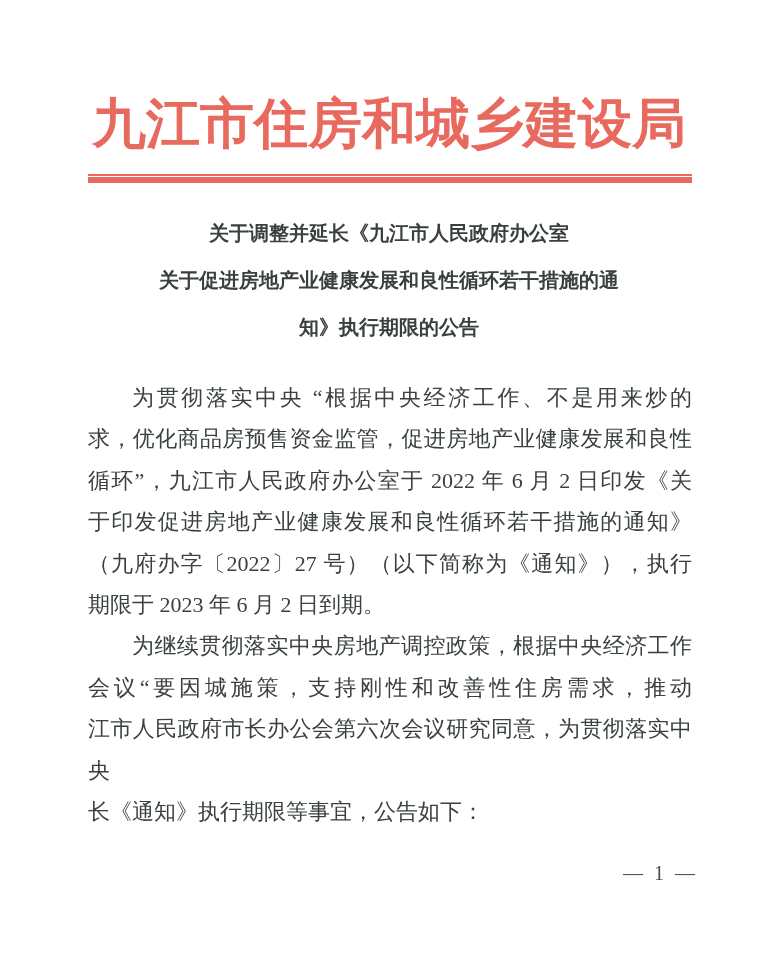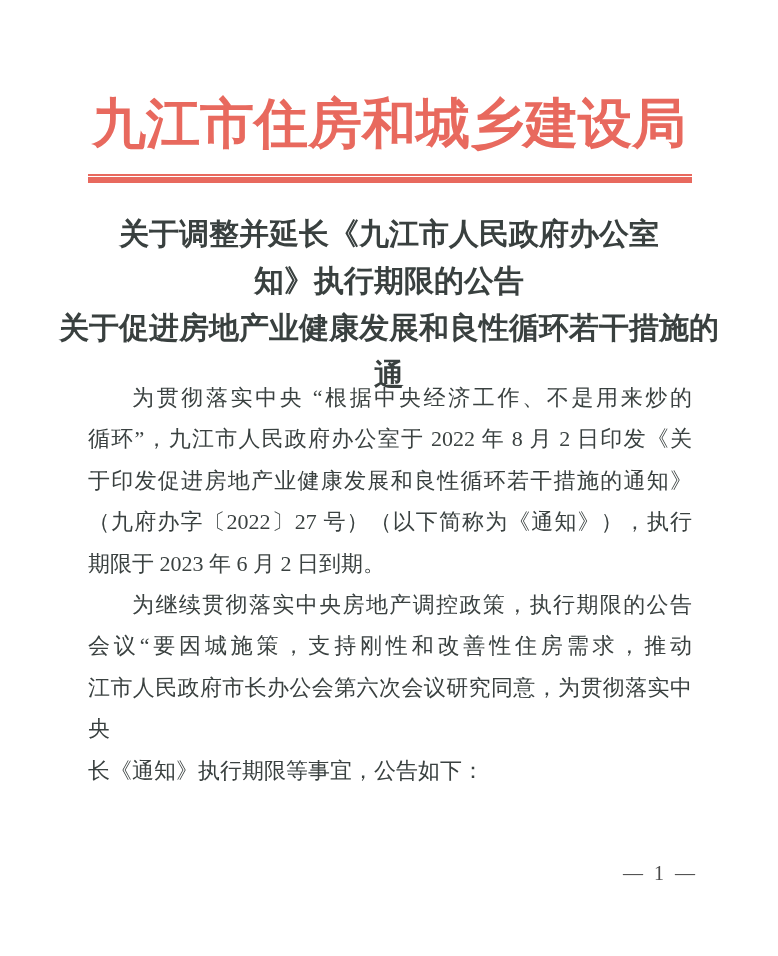--- a/index.html
+++ b/index.html
@@ -48,21 +48,21 @@
     );
   }
   .doc-title {
     position: absolute;
     top: 210px;
     left: 50px;
     right: 50px;
     text-align: center;
     font-family: "Liberation Sans", "DejaVu Sans", sans-serif;
     font-weight: 700;
-    font-size: 30px;
+    font-size: 20px;
     line-height: 47px;
     color: var(--title-text);
   }
   .doc-body {
     position: absolute;
     top: 377px;
     left: 88px;
     width: 604px;
     font-size: 22px;
     line-height: 41.4px;
@@ -91,36 +91,37 @@
 <body>
 
 <div class="page">
 
   <div class="agency-header">九江市住房和城乡建设局</div>
 
   <div class="red-divider"></div>
 
   <div class="doc-title">
     <div class="title-line">关于调整并延长《九江市人民政府办公室</div>
+    <div class="title-line">关于促进房地产业健康发展和良性循环若干措施的通</div>
     <div class="title-line">知》执行期限的公告</div>
-    <div class="title-line">关于促进房地产业健康发展和良性循环若干措施的通</div>
   </div>
 
   <div class="doc-body">
 
     <div>
       <div class="bline first">为贯彻落实中央 “根据中央经济工作、不是用来炒的</div>
-      <div class="bline">循环”，九江市人民政府办公室于 2022 年 8 月 2 日印发《关</div>
+      <div class="bline">求，优化商品房预售资金监管，促进房地产业健康发展和良性</div>
+      <div class="bline">循环”，九江市人民政府办公室于 2022 年 6 月 2 日印发《关</div>
       <div class="bline">于印发促进房地产业健康发展和良性循环若干措施的通知》</div>
       <div class="bline">（九府办字〔2022〕27 号）（以下简称为《通知》），执行</div>
       <div class="bline end">期限于 2023 年 6 月 2 日到期。</div>
     </div>
 
     <div>
-      <div class="bline first">为继续贯彻落实中央房地产调控政策，执行期限的公告</div>
+      <div class="bline first">为继续贯彻落实中央房地产调控政策，根据中央经济工作</div>
       <div class="bline">会议“要因城施策，支持刚性和改善性住房需求，推动</div>
       <div class="bline">江市人民政府市长办公会第六次会议研究同意，为贯彻落实中央</div>
       <div class="bline end">长《通知》执行期限等事宜，公告如下：</div>
     </div>
 
   </div>
 
   <div class="page-number">— 1 —</div>
 
 </div>

